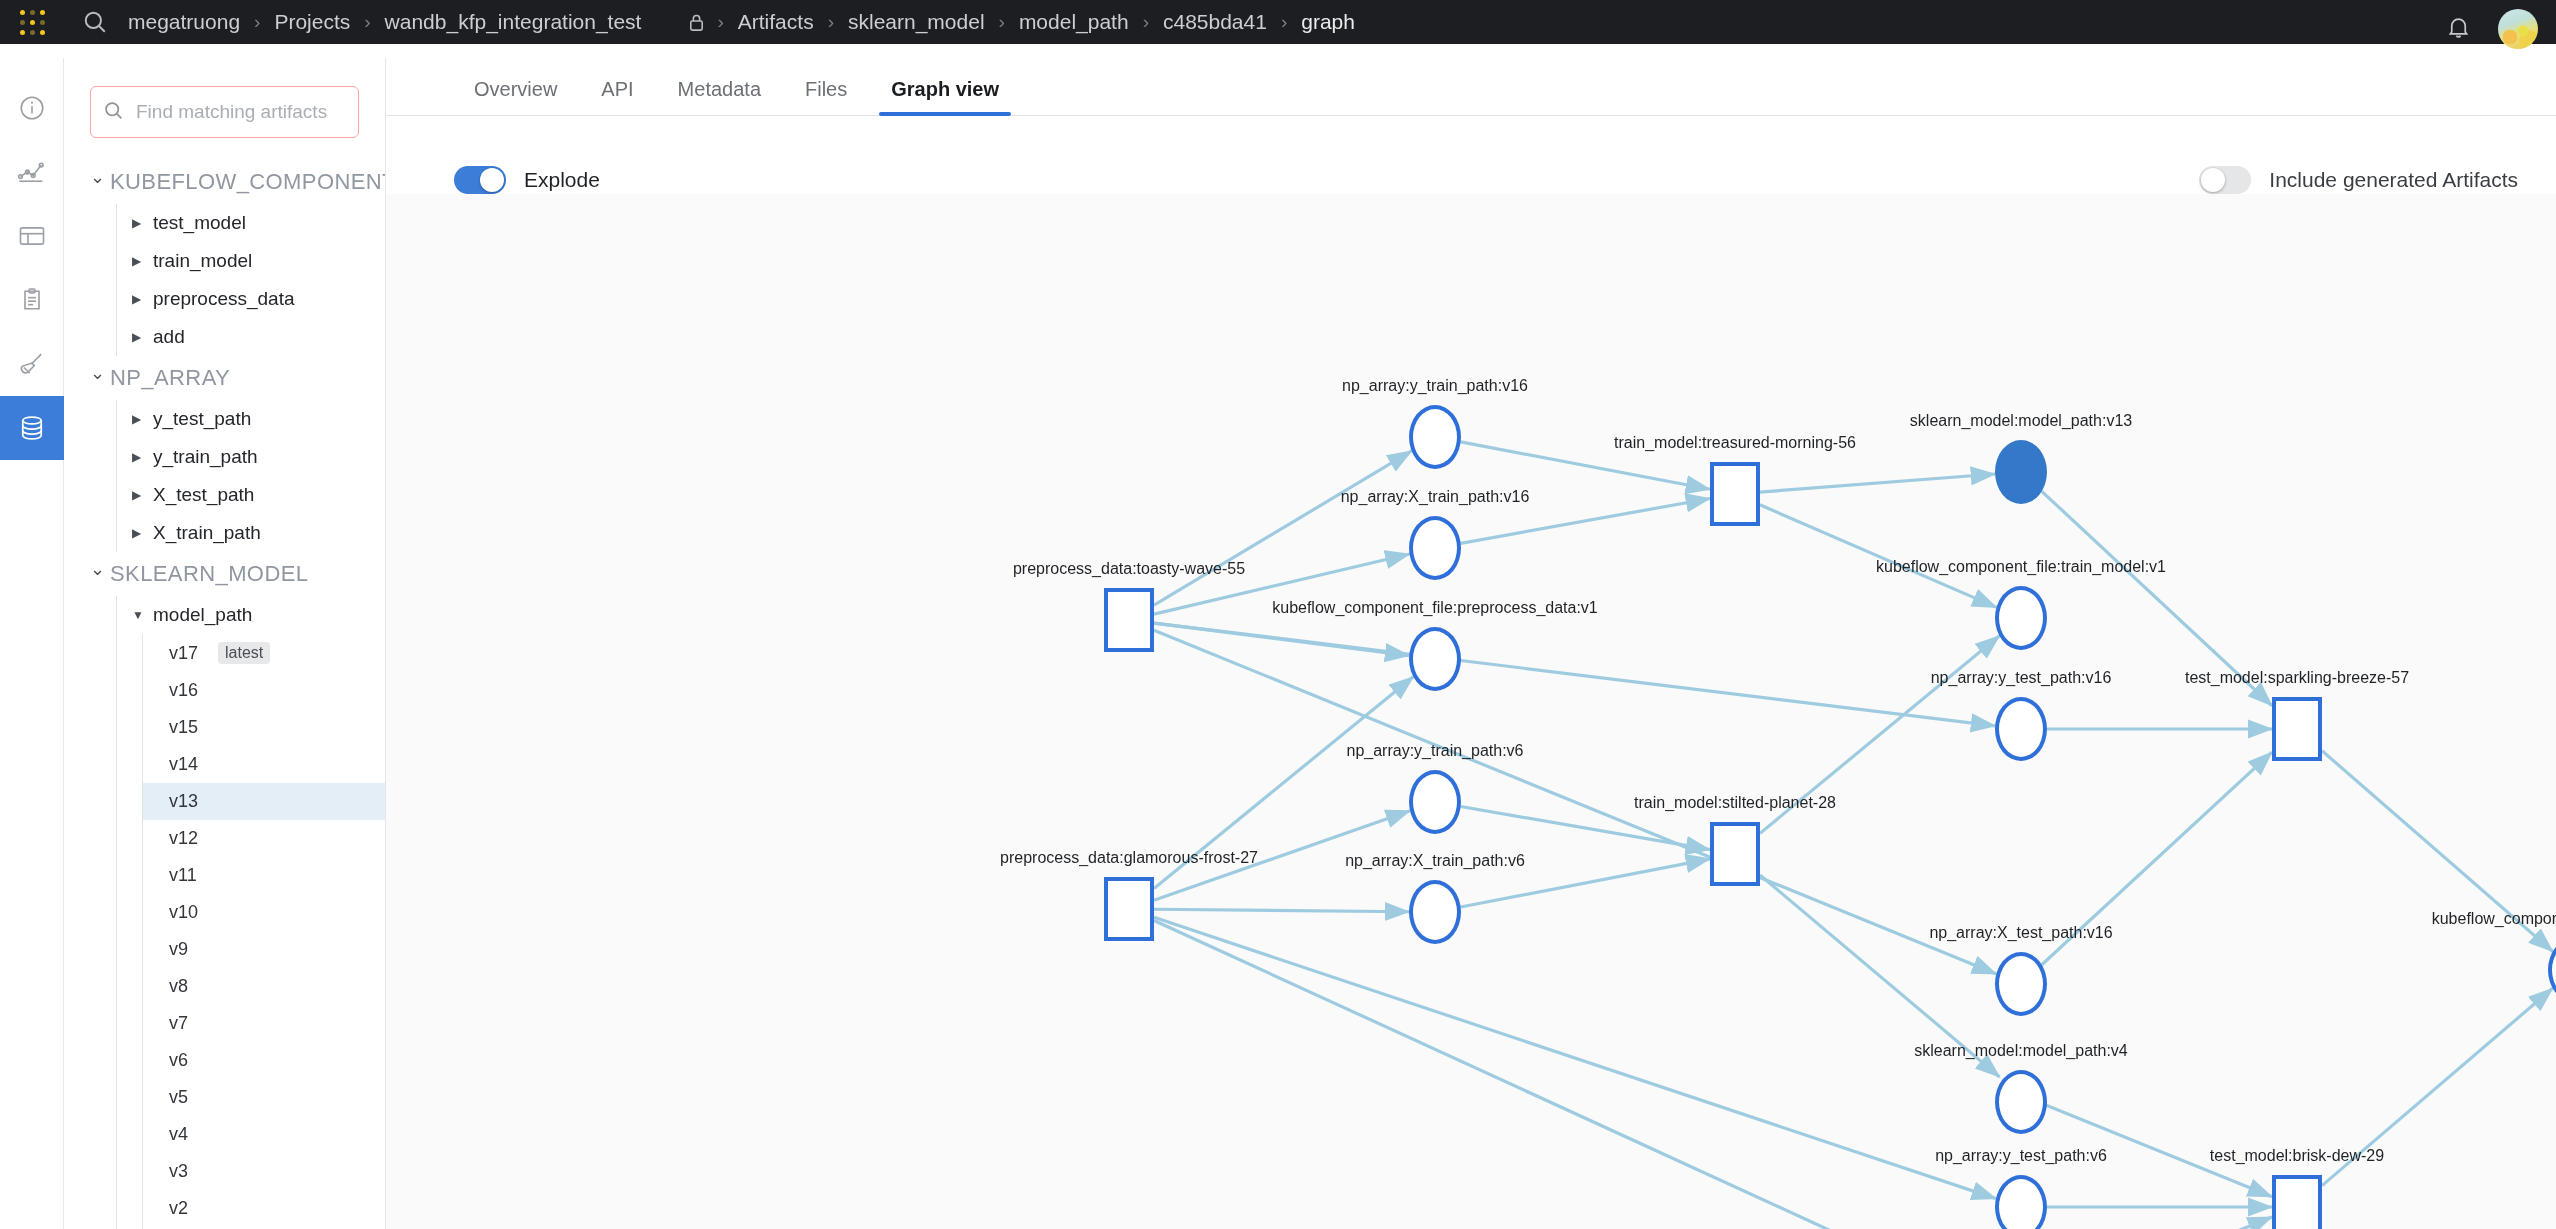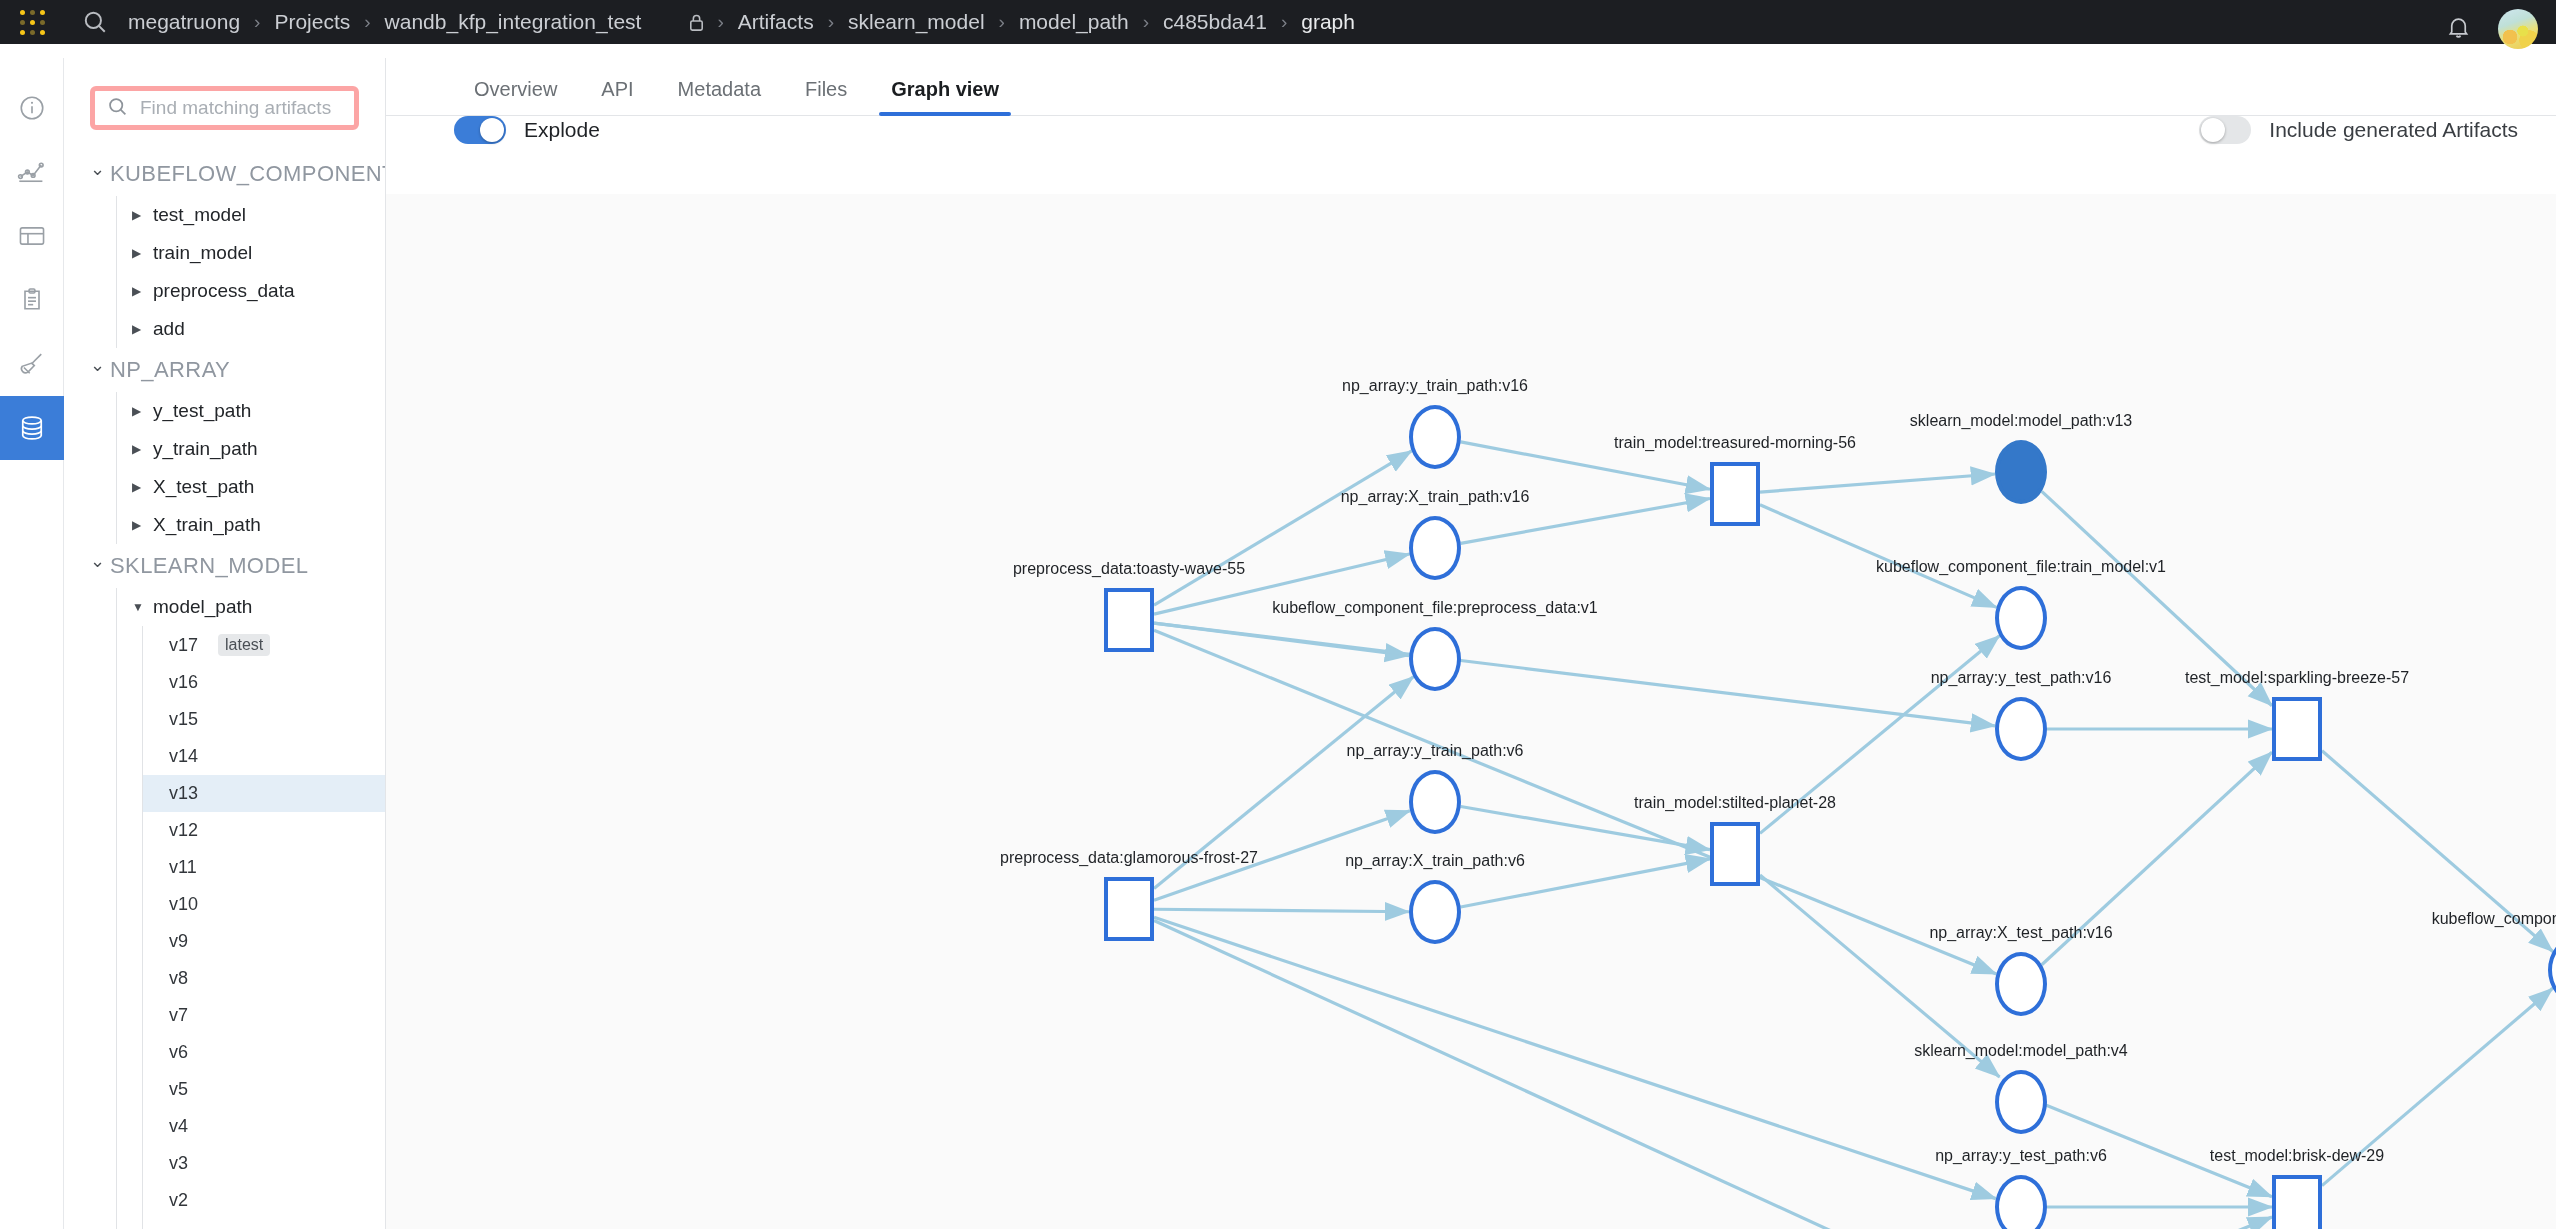--- a/index.html
+++ b/index.html
@@ -47,21 +47,21 @@
     color: #9aa0a6;
   }
   .rail-item.active { background: #3b7dd8; color: #ffffff; }
 
   
   #sidebar {
     position: absolute; left: 64px; top: 58px; width: 322px; height: 1171px;
     background: #ffffff; border-right: 1px solid #e3e5e8; overflow: hidden;
   }
   #search-box {
-    margin: 28px 26px 0 26px; height: 44px; border: 5px solid #fca5a5; border-radius: 6px;
+    margin: 28px 26px 0 26px; height: 52px; border: 1px solid #fca5a5; border-radius: 6px;
     display: flex; align-items: center; padding: 8px 12px; gap: 10px;
   }
   #search-box input {
     border: none; outline: none; font-size: 19px; color: #6d7176; width: 100%;
     font-family: "Liberation Sans", sans-serif; background: transparent;
   }
   #search-box input::placeholder { color: #a9aeb4; }
   .tree { margin-top: 22px; }
   .group-head {
     display: flex; align-items: center; gap: 10px;
@@ -96,21 +96,21 @@
   }
   .tab {
     font-size: 20px; color: #6b7075; padding: 0 22px 14px 22px; position: relative;
   }
   .tab.active { color: #1a1d20; font-weight: bold; }
   .tab.active::after {
     content: ""; position: absolute; left: 10px; right: 10px; bottom: -1px;
     height: 4px; background: #2e6fd9; border-radius: 2px;
   }
   #toolbar {
-    height: 78px; display: flex; align-items: flex-start; padding: 0 38px 0 68px;
+    height: 78px; display: flex; align-items: flex-end; padding: 0 38px 0 68px;
     justify-content: space-between;
   }
   .toggle-wrap { display: flex; align-items: center; gap: 18px; }
   .toggle {
     width: 52px; height: 28px; border-radius: 14px; background: #e4e6e8; position: relative;
     flex: none;
   }
   .toggle.on { background: #3b7dd8; }
   .toggle .knob {
     position: absolute; top: 2px; left: 2px; width: 24px; height: 24px; border-radius: 50%;

